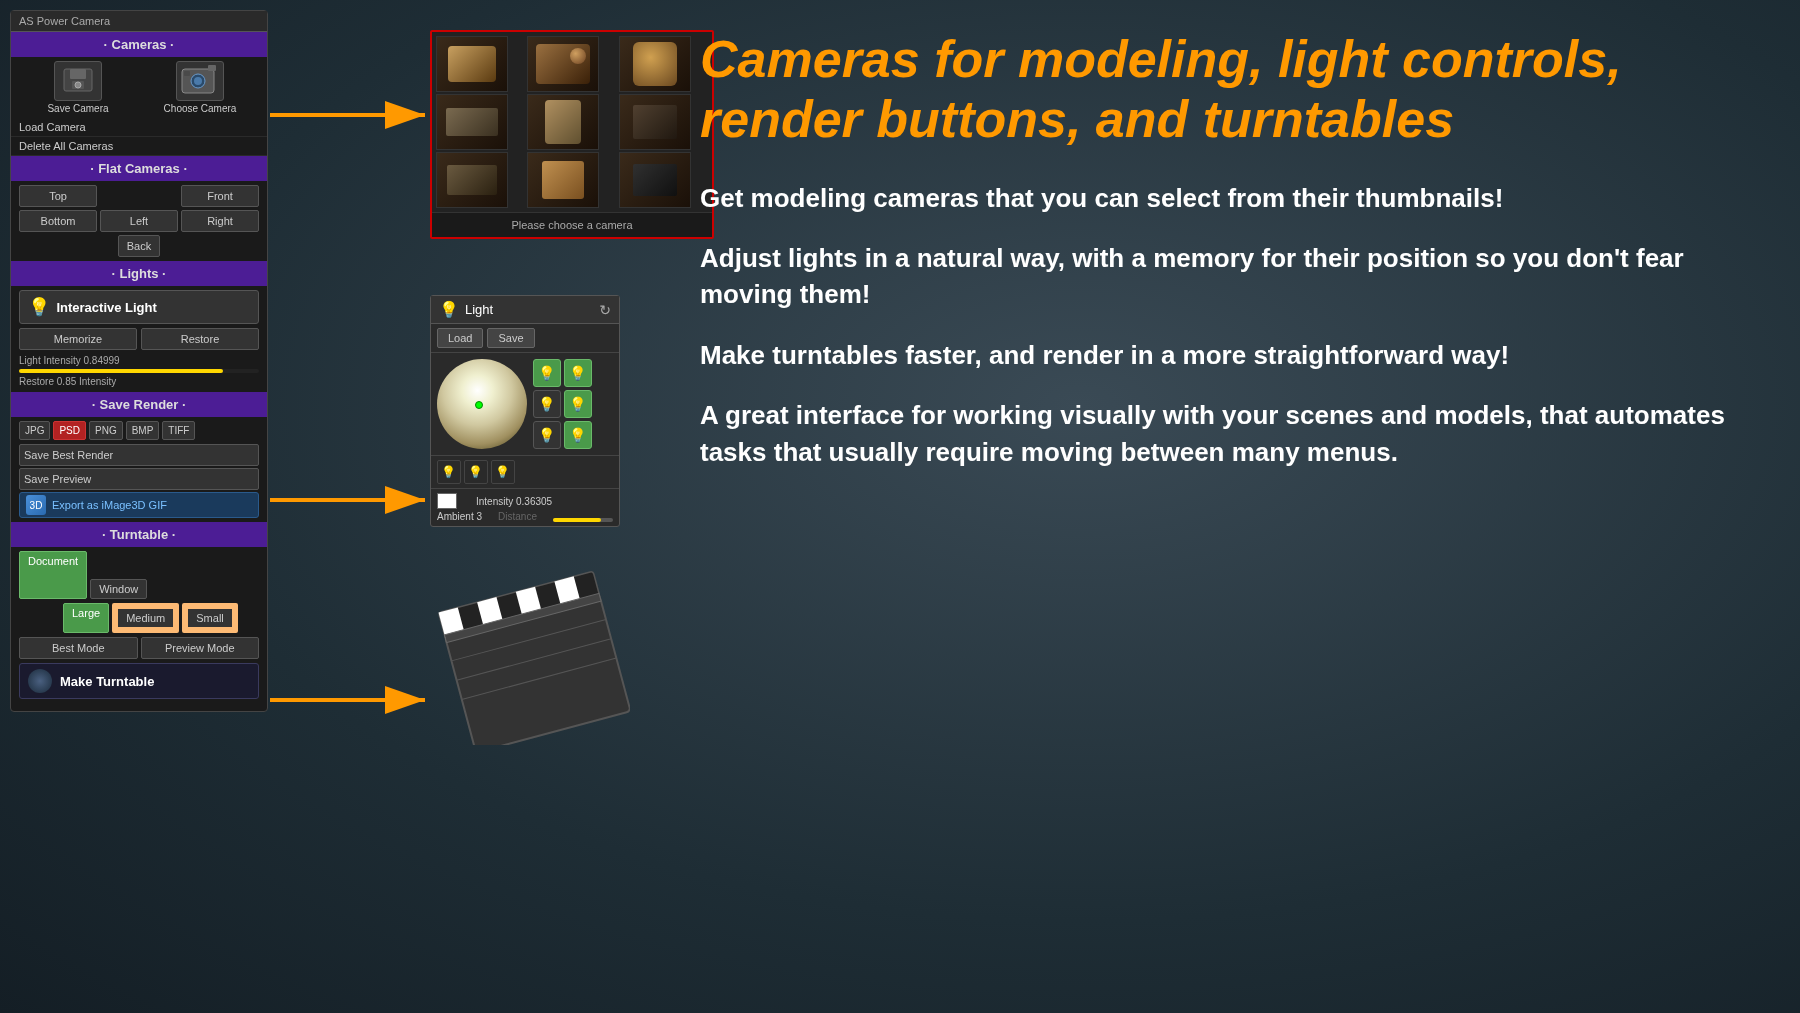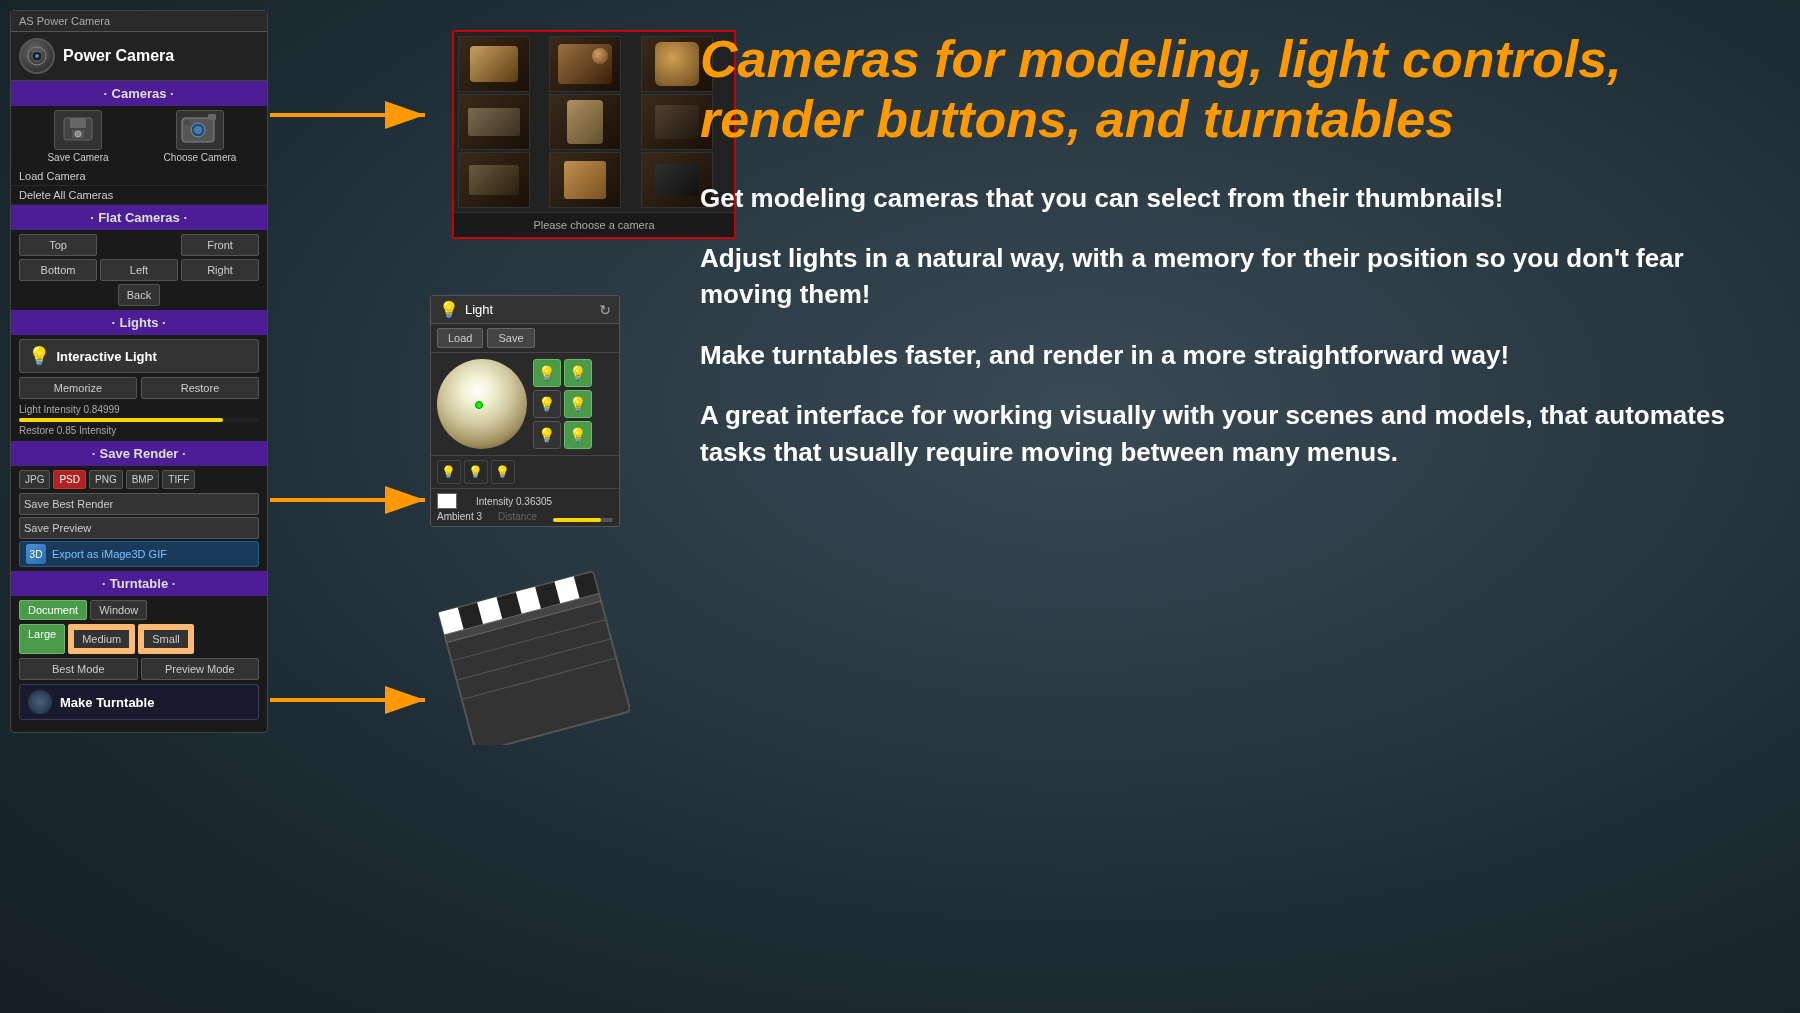--- a/index.html
+++ b/index.html
@@ -317,36 +317,38 @@
     }
 
     .win-btn {
       background: #333;
       border: 1px solid #555;
       color: #ccc;
       font-size: 11px;
       padding: 3px 8px;
       cursor: pointer;
       border-radius: 2px;
+      margin-top: 28px;
     }
 
     .size-row {
       display: flex;
       gap: 3px;
       margin-bottom: 4px;
     }
 
     .size-btn-active {
       background: #4a9a4a;
       border: 1px solid #6aba6a;
       color: #fff;
       font-size: 11px;
       padding: 3px 8px;
       cursor: pointer;
       border-radius: 2px;
+      margin-left: 44px;
     }
 
     .size-btn {
       background: #333;
       border: 6px solid #fdba74;
       color: #ccc;
       font-size: 11px;
       padding: 3px 8px;
       cursor: pointer;
       border-radius: 2px;
@@ -392,21 +394,21 @@
 
     .make-turntable-label {
       color: #fff;
       font-size: 13px;
       font-weight: bold;
     }
 
     
     #camera-chooser {
       position: absolute;
-      left: 452px;
+      left: 430px;
       top: 30px;
       width: 284px;
       background: #111;
       border: 2px solid #cc0000;
       border-radius: 2px;
     }
 
     .camera-grid {
       display: grid;
       grid-template-columns: repeat(3, 1fr);
@@ -726,31 +728,20 @@
       font-family: Arial, sans-serif;
     }
 
   </style>
 </head>
 <body>
 
 <div id="sidebar">
   <div class="sidebar-title">AS Power Camera</div>
 
-  <div class="power-camera-header">
-    <div class="power-camera-icon">
-      <svg viewBox="0 0 22 22">
-        <circle cx="11" cy="11" r="9" fill="#444" stroke="#888" stroke-width="1"></circle>
-        <circle cx="11" cy="11" r="5" fill="#1a1a1a" stroke="#666" stroke-width="1"></circle>
-        <circle cx="11" cy="11" r="2" fill="#4488cc"></circle>
-        <rect x="6" y="3" width="10" height="4" rx="1" fill="#555" stroke="#777" stroke-width="0.5"></rect>
-      </svg>
-    </div>
-    <div class="power-camera-label">Power Camera</div>
-  </div>
 
   <div class="section-header">
     <span>· Cameras ·</span>
   </div>
 
   <div class="camera-buttons">
     <div class="cam-btn">
       <div class="cam-btn-icon">
         <svg width="32" height="28" viewBox="0 0 32 28">
           <rect x="2" y="2" width="28" height="22" rx="2" fill="#444" stroke="#666"></rect>

